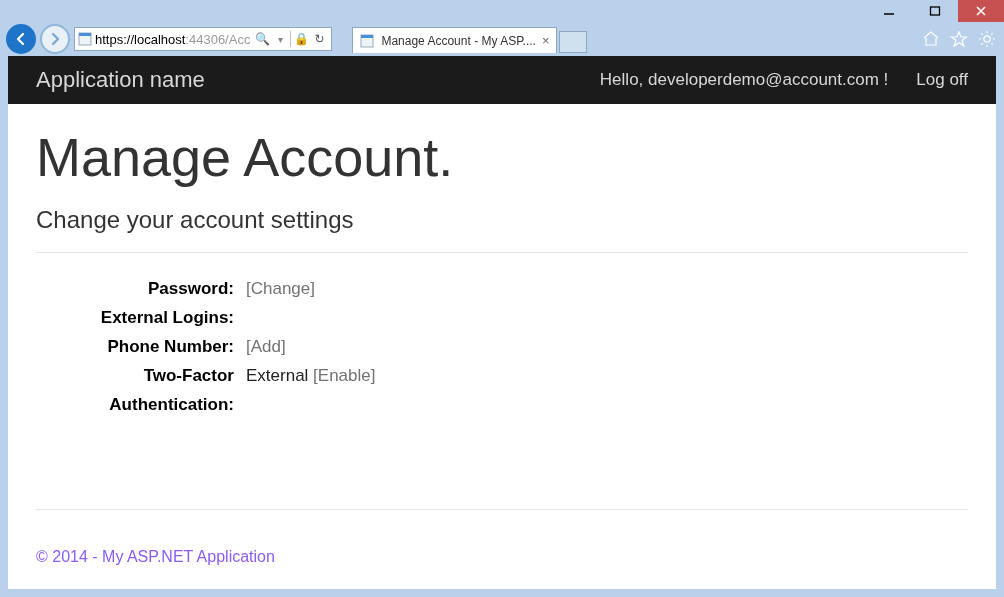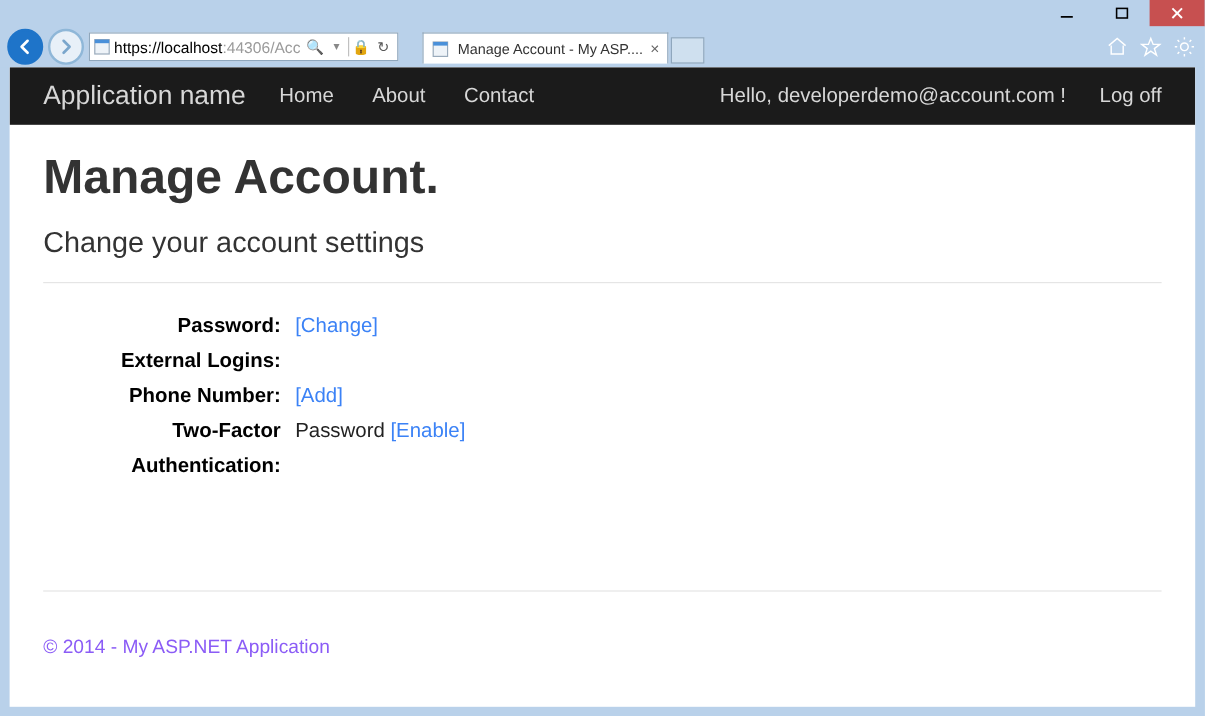--- a/index.html
+++ b/index.html
@@ -47,29 +47,29 @@
   
   .site-nav { background:#1b1b1b; height:48px; display:flex; align-items:center; padding:0 28px; }
   .brand { color:#d7d7d7; font-size:22px; font-weight:400; margin-right:28px; }
   .navlinks { display:flex; gap:32px; }
   .navlinks a { color:#d7d7d7; font-size:17px; text-decoration:none; cursor:pointer; }
   .user-area { margin-left:auto; display:flex; align-items:center; gap:28px; }
   .user-area span, .user-area a { color:#d7d7d7; font-size:17px; text-decoration:none; }
 
   
   .container { padding: 22px 28px; color:#222; }
-  h1 { font-size:40px; font-weight:700; color:#333; margin-bottom:18px; }
+  h1 { font-size:54px; font-weight:400; color:#333; margin-bottom:18px; }
   h3 { font-size:24px; font-weight:400; color:#333; margin-bottom:18px; }
   hr { border:none; border-top:1px solid #e5e5e5; margin:14px 0 22px 0; }
 
   .dl { display:block; }
   .dl-row { display:flex; line-height:1.7; font-size:17px; }
   .dl-row dt { width:210px; text-align:right; font-weight:700; color:#000; padding-right:12px; }
   .dl-row dd { flex:1; color:#222; }
-  .dl-row dd a { color:#3b82f6; text-decoration:none; cursor:pointer;text-align:right; }
+  .dl-row dd a { color:#737373; text-decoration:none; cursor:pointer;text-align:right; }
 
   .footer-hr { border:none; border-top:1px solid #e5e5e5; margin:90px 0 16px 0; }
   footer { font-size:16px; color:#8b5cf6; padding:0 28px 20px 28px; }
 </style>
 </head>
 <body>
 
 <div class="titlebar">
   <div class="ctrl min">
     <svg viewBox="0 0 12 12">
@@ -152,25 +152,20 @@
         </svg>
     </span>
   </div>
 </div>
 
 <div class="viewport">
   <div class="page">
 
     <div class="site-nav">
       <div class="brand">Application name</div>
-      <div class="navlinks">
-        <a>Home</a>
-        <a>About</a>
-        <a>Contact</a>
-      </div>
       <div class="user-area">
         <a>Hello, developerdemo@account.com !</a>
         <a>Log off</a>
       </div>
     </div>
 
     <div class="container">
       <h1>Manage Account.</h1>
       <h3>Change your account settings</h3>
       <hr>
@@ -182,21 +177,21 @@
         </div>
         <div class="dl-row">
           <dt>External Logins:</dt>
         </div>
         <div class="dl-row">
           <dt>Phone Number:</dt>
           <dd><a>[Add]</a></dd>
         </div>
         <div class="dl-row">
           <dt>Two-Factor Authentication:</dt>
-          <dd><span>Password </span><a>[Enable]</a></dd>
+          <dd><span>External </span><a>[Enable]</a></dd>
         </div>
       </div>
 
       <hr class="footer-hr">
     </div>
     <footer>© 2014 - My ASP.NET Application</footer>
   </div>
 </div>
 
 </body></html>

